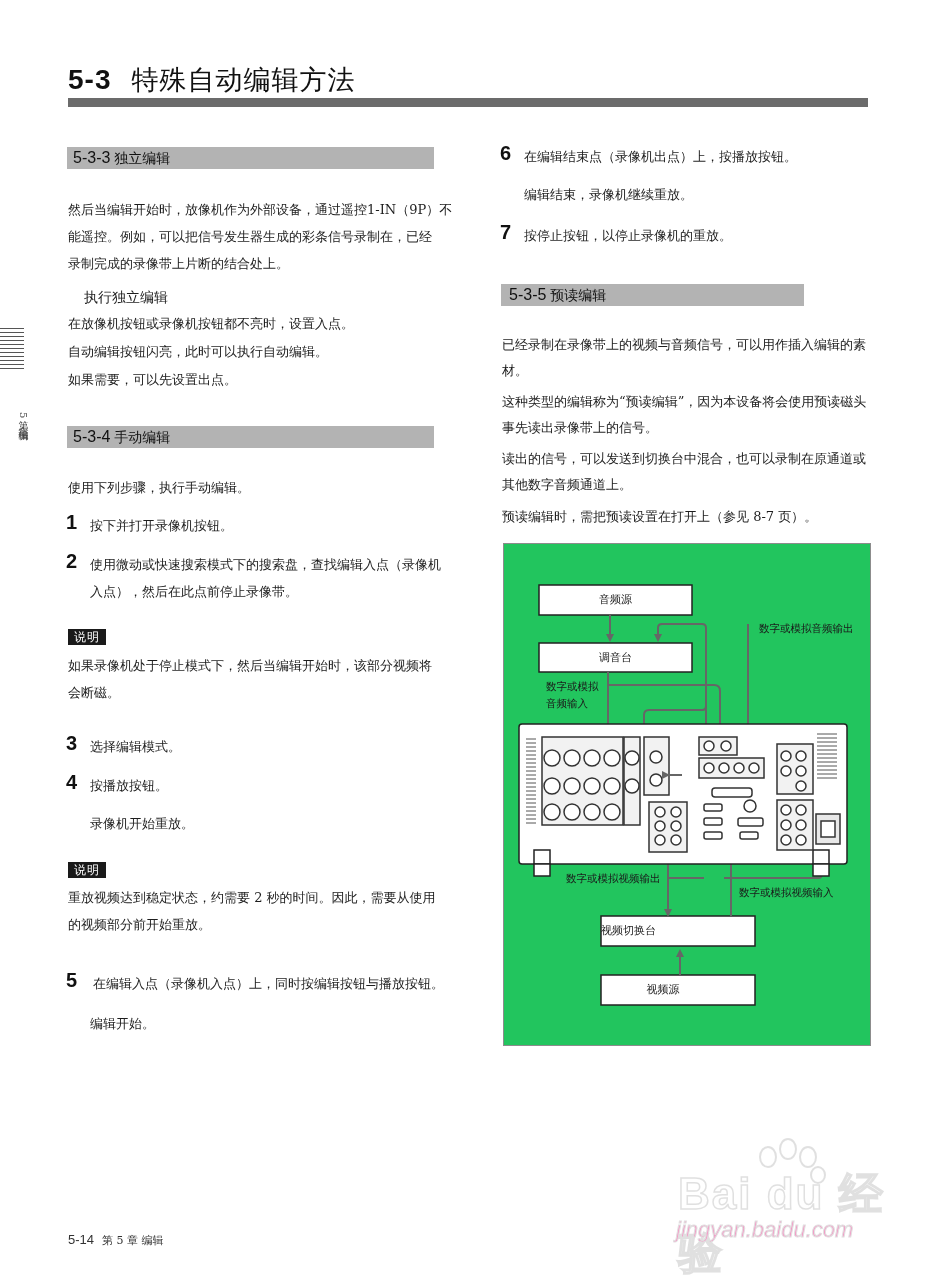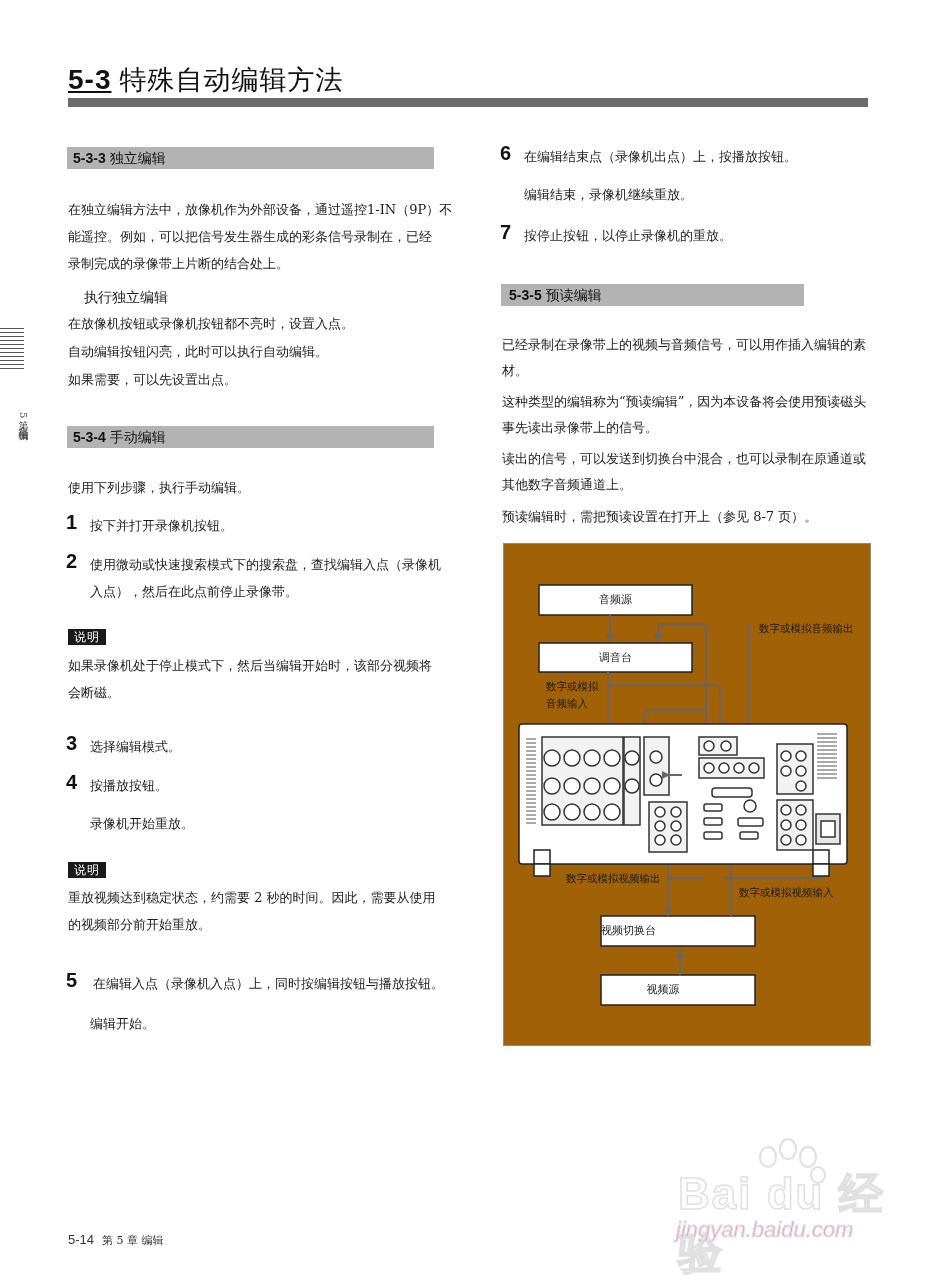--- a/index.html
+++ b/index.html
@@ -1,42 +1,42 @@
 <!DOCTYPE html>
 <html><head>
 <meta charset="utf-8">
 <style>
   * { box-sizing: border-box; margin: 0; padding: 0; }
   html, body { width: 937px; height: 1280px; background: #ffffff; overflow: hidden; }
   body { position: relative; font-family: "DejaVu Serif", "Liberation Serif", serif; color: #1a1a1a; }
 
   .page-title { position: absolute; left: 68px; top: 62px; font-size: 27px; font-weight: normal; letter-spacing: 1px; color: #111; white-space: nowrap; }
-  .page-title .num { font-family: "Liberation Sans", sans-serif; font-weight: bold; font-size: 28px; margin-right: 8px; text-decoration: underline; }
+  .page-title .num { font-family: "Liberation Sans", sans-serif; font-weight: bold; font-size: 28px; margin-right: 20px; }
   .title-rule { position: absolute; left: 68px; top: 98px; width: 800px; height: 9px; background: #6b6b6b; }
 
   .section-head { position: absolute; height: 22px; background: #b3b3b3; font-size: 14px; line-height: 22px; padding-left: 6px; color: #111; }
-  .section-head .num { font-family: "Liberation Sans", sans-serif; font-weight: bold; font-size: 14px; margin-right: 4px; }
+  .section-head .num { font-family: "Liberation Sans", sans-serif; font-weight: normal; font-size: 16px; margin-right: 4px; }
 
   .p { position: absolute; font-size: 13px; line-height: 27px; color: #1d1d1d; white-space: nowrap; }
   .subhead { position: absolute; font-size: 14px; color: #1d1d1d; }
 
   .step { position: absolute; font-size: 13px; line-height: 27px; color: #1d1d1d; white-space: nowrap; }
   .step .n { position: absolute; left: 0; top: -3px; font-family: "Liberation Sans", sans-serif; font-weight: bold; font-size: 20px; color: #111; }
   .step .t { position: absolute; left: 24px; top: 0; }
 
   .note-tag { position: absolute; background: #1a1a1a; color: #fff; font-size: 12px; line-height: 16px; padding: 0 6px; letter-spacing: 1px; }
 
   .side-tab { position: absolute; left: 0; top: 328px; width: 24px; }
   .side-tab .lines { width: 24px; height: 44px; background: repeating-linear-gradient(to bottom, #555 0px, #555 1px, #fff 1px, #fff 4px); }
   .side-tab .label { margin-top: 10px; width: 24px; font-size: 10px; line-height: 13px; text-align: center; color: #444; }
 
   .footer { position: absolute; left: 68px; top: 1232px; font-size: 11px; color: #333; white-space: nowrap; }
   .footer .pn { font-family: "Liberation Sans", sans-serif; font-size: 13px; margin-right: 8px; }
 
-  .diagram { position: absolute; left: 503px; top: 543px; width: 368px; height: 503px; border: 1px solid #8c8c8c; background: #a16207; }
+  .diagram { position: absolute; left: 503px; top: 543px; width: 368px; height: 503px; border: 1px solid #8c8c8c; background: #22c55e; }
   .diagram svg { position: absolute; left: 0; top: 0; }
 
   .watermark { position: absolute; left: 668px; top: 1135px; width: 240px; height: 120px; opacity: 0.55; }
   .watermark .brand { position: absolute; left: 10px; top: 30px; font-family: "Liberation Sans", sans-serif; font-size: 44px; font-weight: bold; color: #fff; -webkit-text-stroke: 1.5px #c8c8c8; letter-spacing: 2px; }
   .watermark .url { position: absolute; left: 8px; top: 82px; font-family: "Liberation Sans", sans-serif; font-size: 22px; color: #ec4899; font-style: italic; -webkit-text-stroke: 1px #c8c8c8; }
 </style>
 </head>
 <body>
 
 <div class="page-title">
@@ -46,21 +46,21 @@
 
 <div class="side-tab">
   <div class="lines"></div>
   <div class="label" style="writing-mode: vertical-rl; height: 70px; margin-left: 6px;">第5章 编辑</div>
 </div>
 
 <div class="section-head" style="left:67px; top:147px; width:367px;">
   <span class="num">5-3-3</span><span>独立编辑</span>
 </div>
 
-<div class="p" style="left:68px; top:196px;">在独立编辑方法中，放像机作为外部设备，通过遥控1-IN（9P）不</div>
+<div class="p" style="left:68px; top:196px;">然后当编辑开始时，放像机作为外部设备，通过遥控1-IN（9P）不</div>
 <div class="p" style="left:68px; top:223px;">能遥控。例如，可以把信号发生器生成的彩条信号录制在，已经</div>
 <div class="p" style="left:68px; top:250px;">录制完成的录像带上片断的结合处上。</div>
 
 <div class="subhead" style="left:68px; top:289px;margin-left:16px;">执行独立编辑</div>
 <div class="p" style="left:68px; top:310px;">在放像机按钮或录像机按钮都不亮时，设置入点。</div>
 <div class="p" style="left:68px; top:338px;">自动编辑按钮闪亮，此时可以执行自动编辑。</div>
 <div class="p" style="left:68px; top:366px;">如果需要，可以先设置出点。</div>
 
 <div class="section-head" style="left:67px; top:426px; width:367px;">
   <span class="num">5-3-4</span><span>手动编辑</span>

